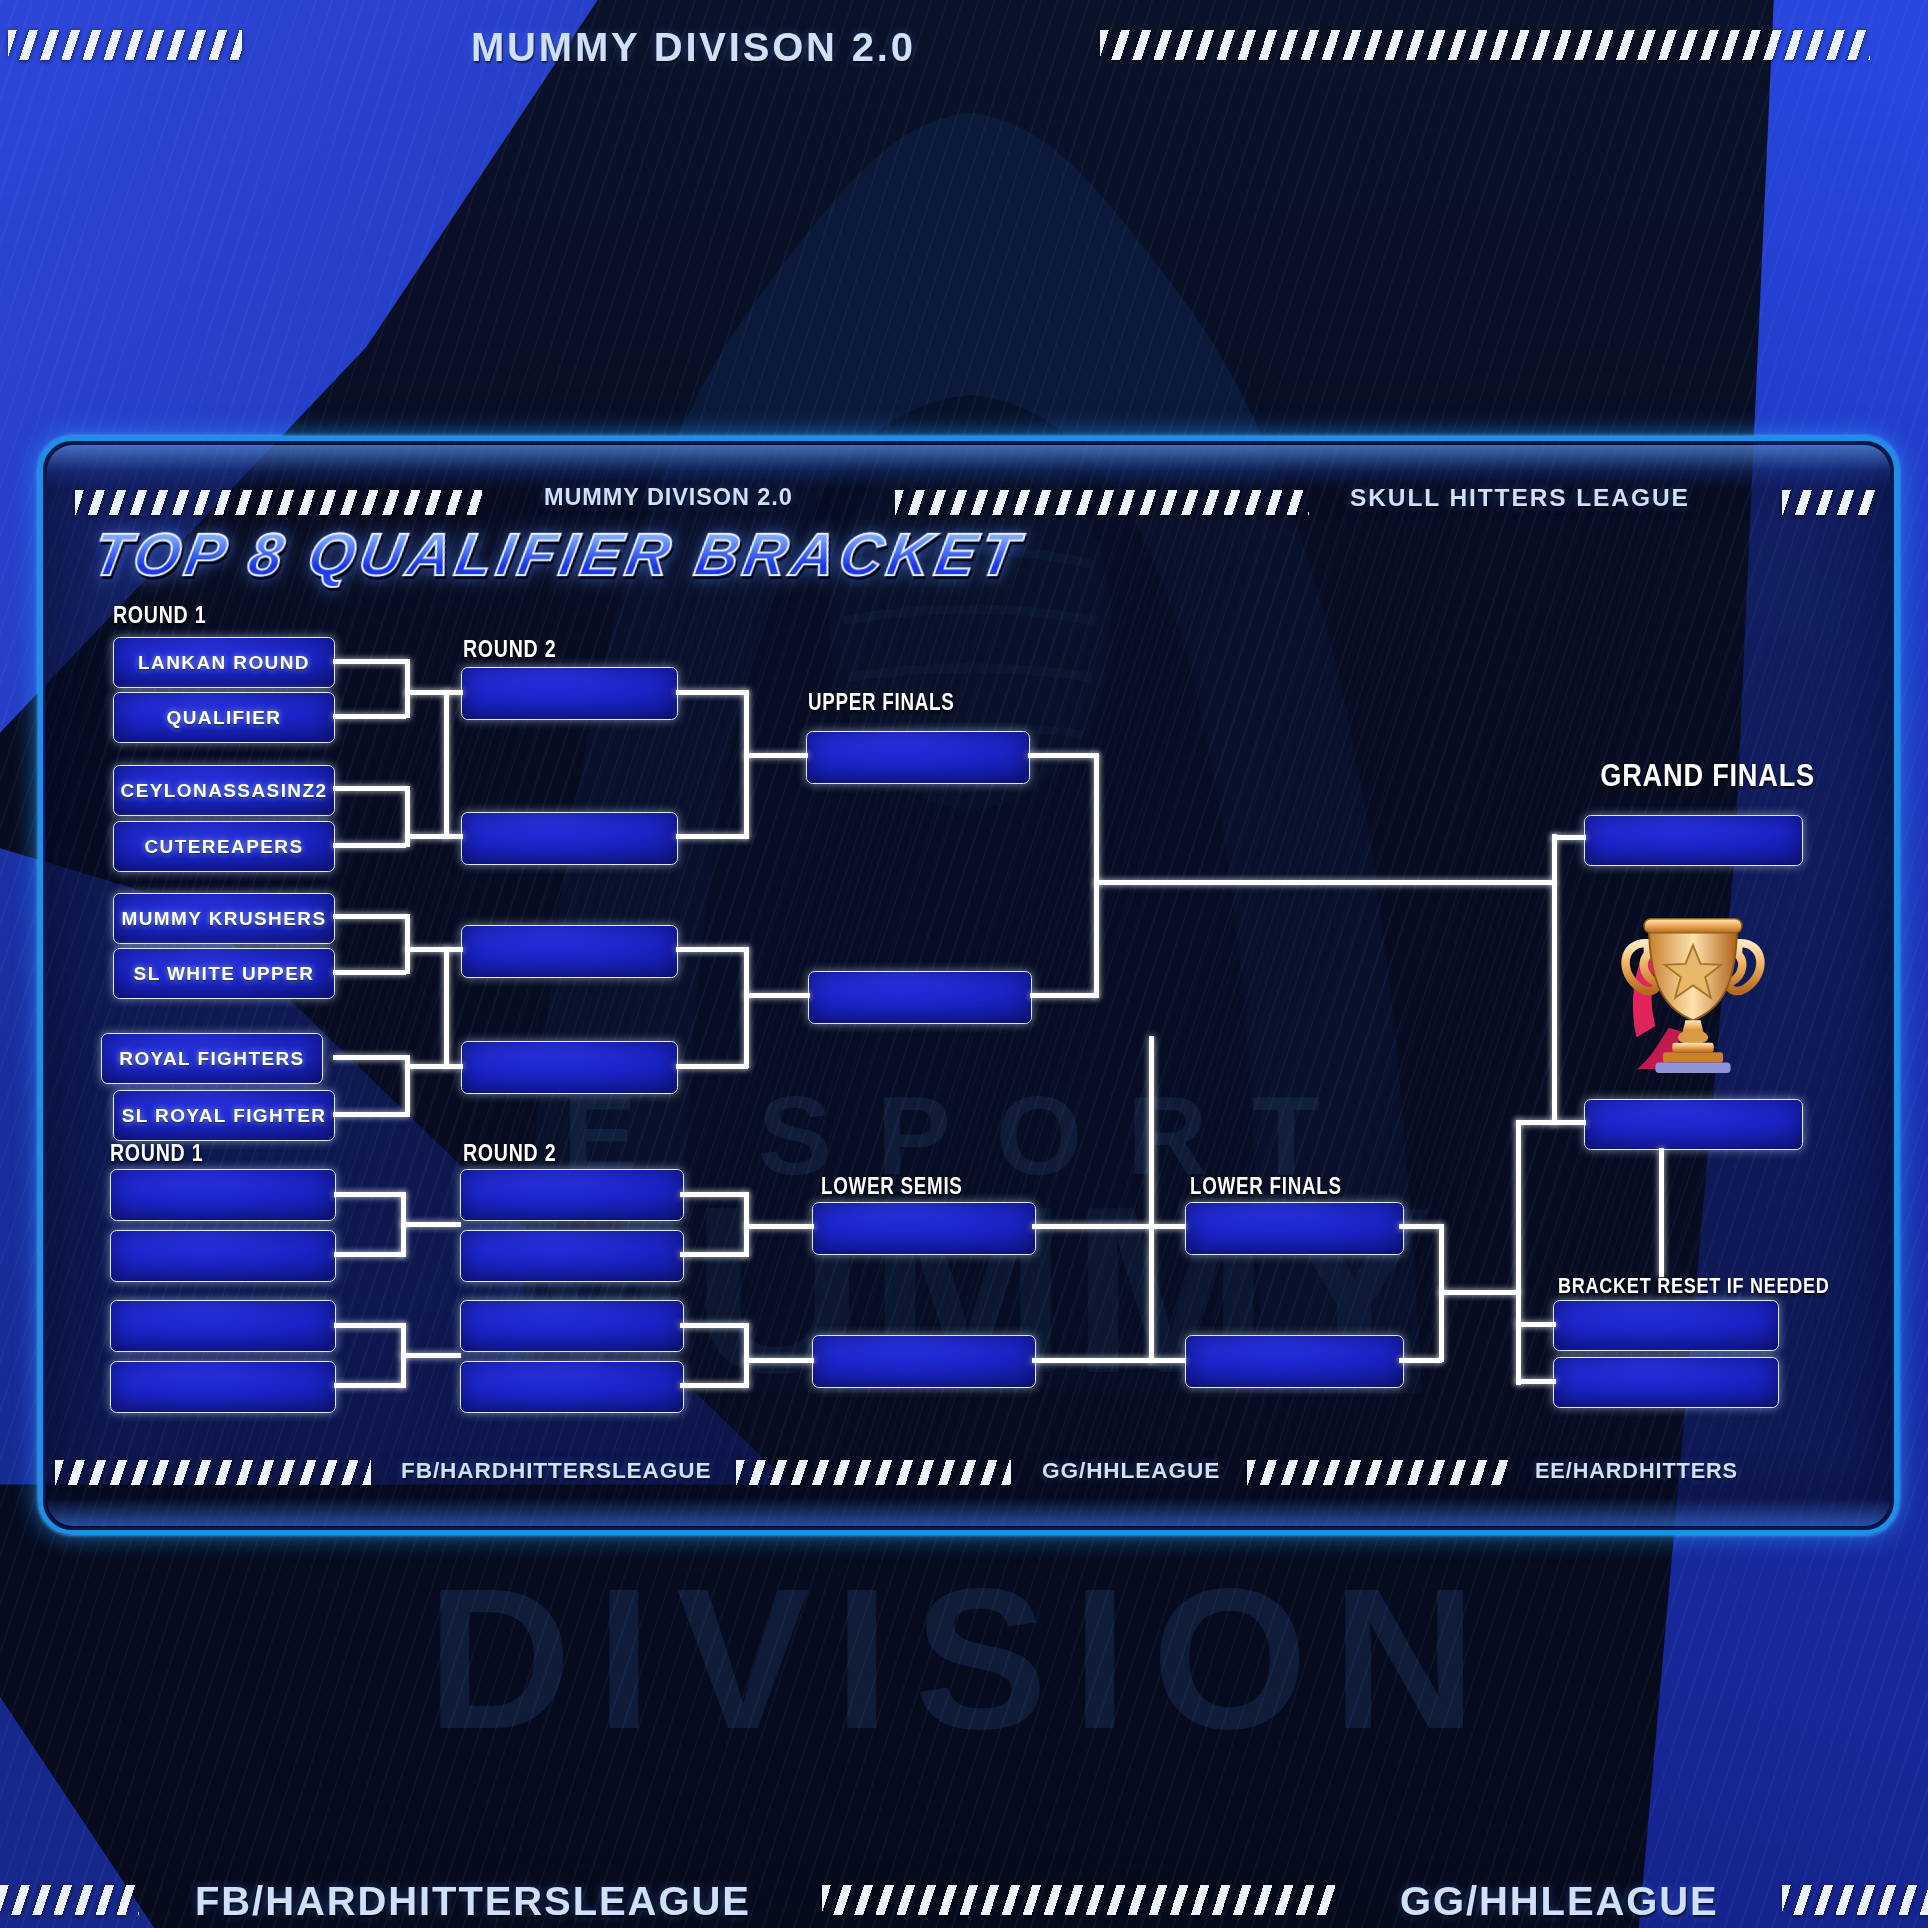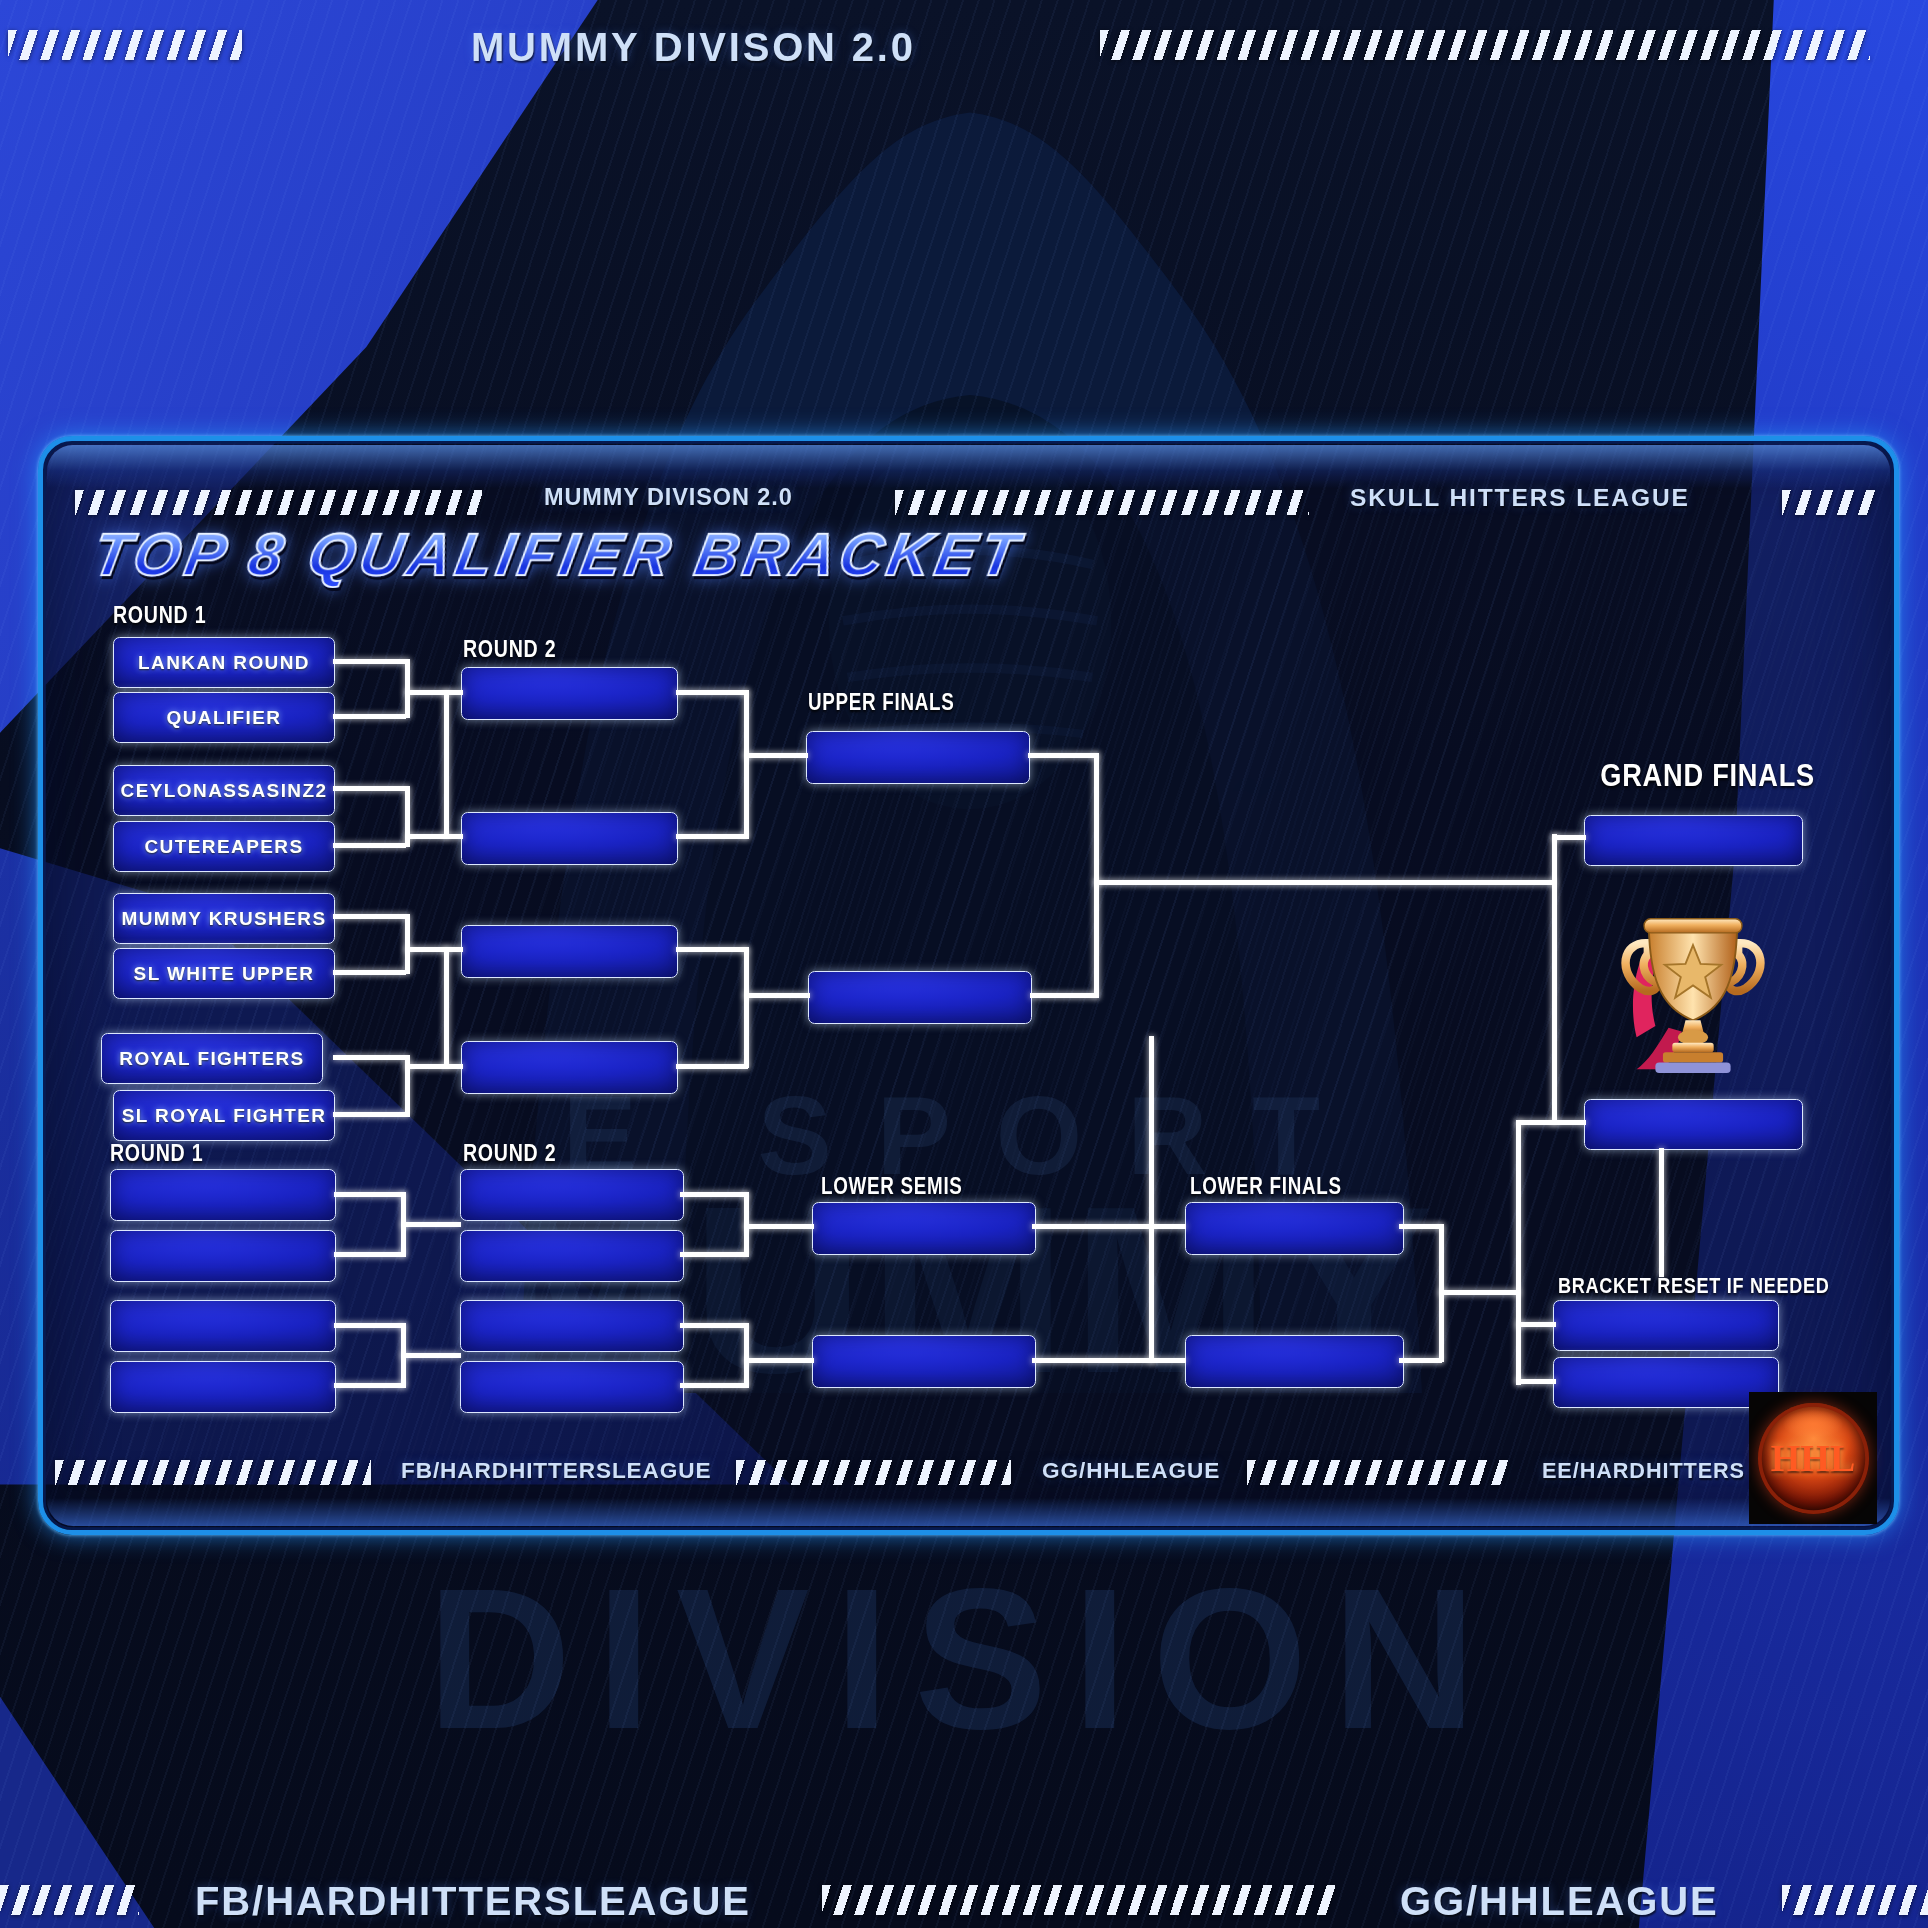--- a/index.html
+++ b/index.html
@@ -250,32 +250,27 @@
     <path d="M53 32 L147 32 C146 84 136 118 100 132 C64 118 54 84 53 32 Z" fill="url(#gold2)" stroke="#8a5a18" stroke-width="2"></path>
     <rect x="48" y="24" width="104" height="15" rx="7" fill="url(#gold)" stroke="#8a5a18" stroke-width="1.5"></rect>
     <path d="M100 52 L108 72 L130 73 L113 86 L119 108 L100 95 L81 108 L87 86 L70 73 L92 72 Z" fill="#e8b86a" stroke="#a5752a" stroke-width="2"></path>
     <path d="M92 132 L108 132 L112 148 L88 148 Z" fill="url(#gold)"></path>
     <ellipse cx="100" cy="150" rx="16" ry="8" fill="#d89a46"></ellipse>
     <rect x="78" y="156" width="44" height="10" rx="3" fill="url(#gold)"></rect>
     <rect x="68" y="166" width="64" height="11" rx="3" fill="#c87f2e"></rect>
     <rect x="60" y="177" width="80" height="11" rx="4" fill="#8f93d8"></rect>
   </svg>
 
-  <div class="hhl-logo">
-    <div class="hhl-ring">
-      <span class="hhl-text">HHL</span>
-    </div>
-  </div>
 
   <div class="stripes small" style="left:55px;top:1460px;width:316px;"></div>
   <div class="techno" style="left:401px;top:1458px;font-size:22.6px;letter-spacing:0.9px;">FB/HARDHITTERSLEAGUE</div>
   <div class="stripes small" style="left:736px;top:1460px;width:275px;"></div>
   <div class="techno" style="left:1042px;top:1458px;font-size:22.6px;letter-spacing:0.9px;">GG/HHLEAGUE</div>
   <div class="stripes small" style="left:1247px;top:1460px;width:264px;"></div>
-  <div class="techno" style="left:1535px;top:1458px;font-size:21.7px;letter-spacing:0.9px;margin-left:7px;">EE/HARDHITTERS</div>
+  <div class="techno" style="left:1535px;top:1458px;font-size:21.7px;letter-spacing:0.9px;">EE/HARDHITTERS</div>
 
   <div class="stripes" style="left:0;top:1885px;width:139px;"></div>
   <div class="techno" style="left:195px;top:1879px;font-size:40px;letter-spacing:1.9px;">FB/HARDHITTERSLEAGUE</div>
   <div class="stripes" style="left:822px;top:1885px;width:515px;"></div>
   <div class="techno" style="left:1400px;top:1879px;font-size:40px;letter-spacing:1.9px;">GG/HHLEAGUE</div>
   <div class="stripes" style="left:1782px;top:1885px;width:146px;"></div>
 
 </div>
 
 

